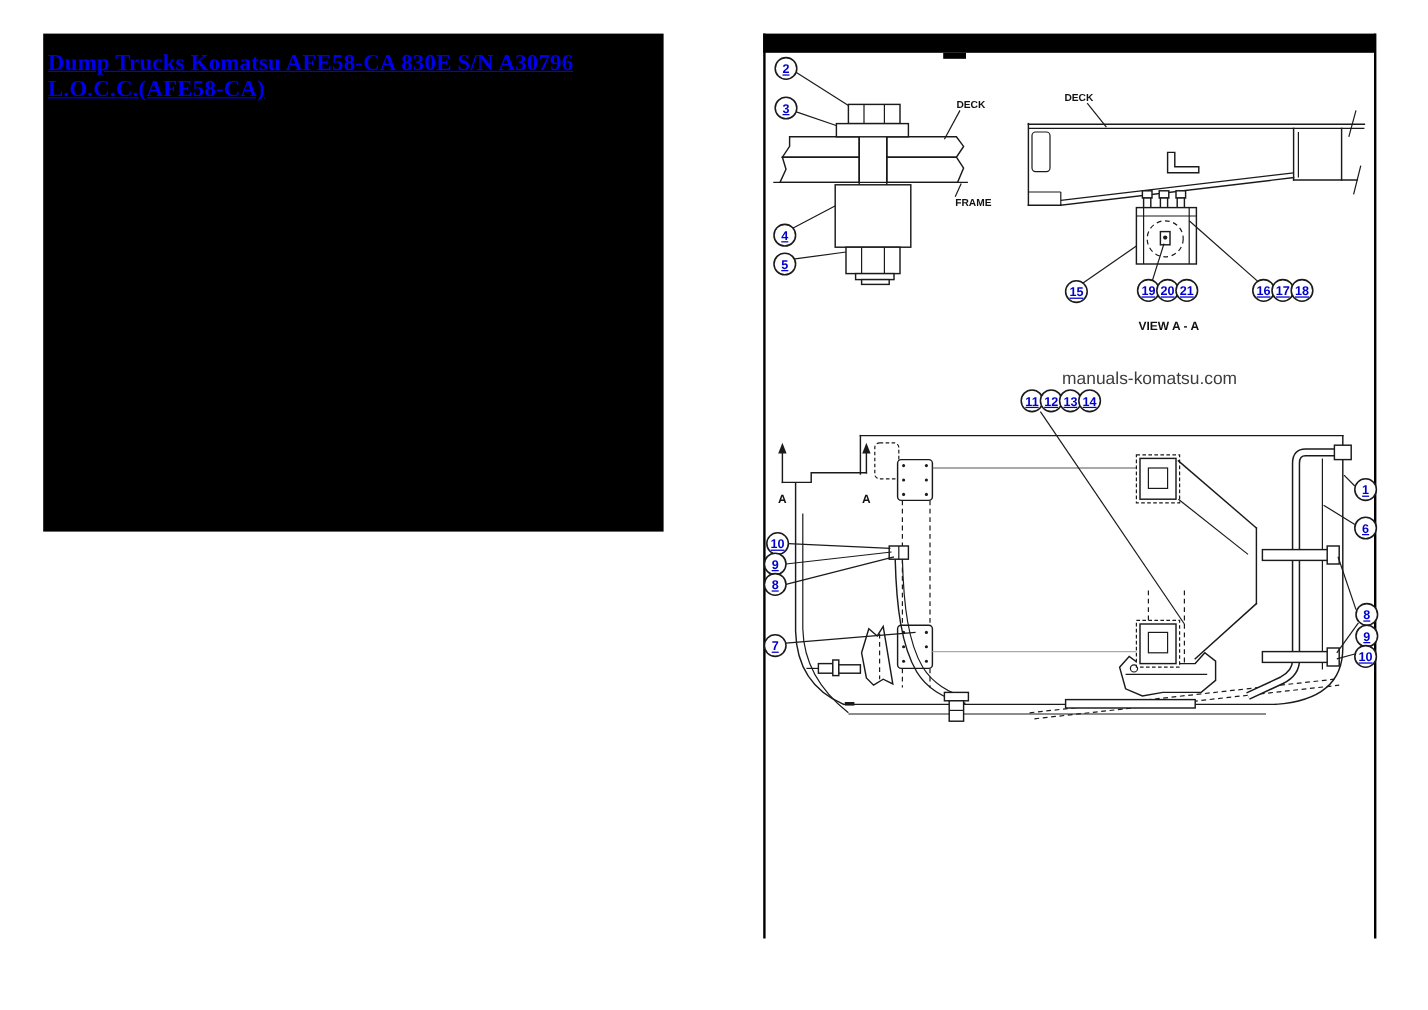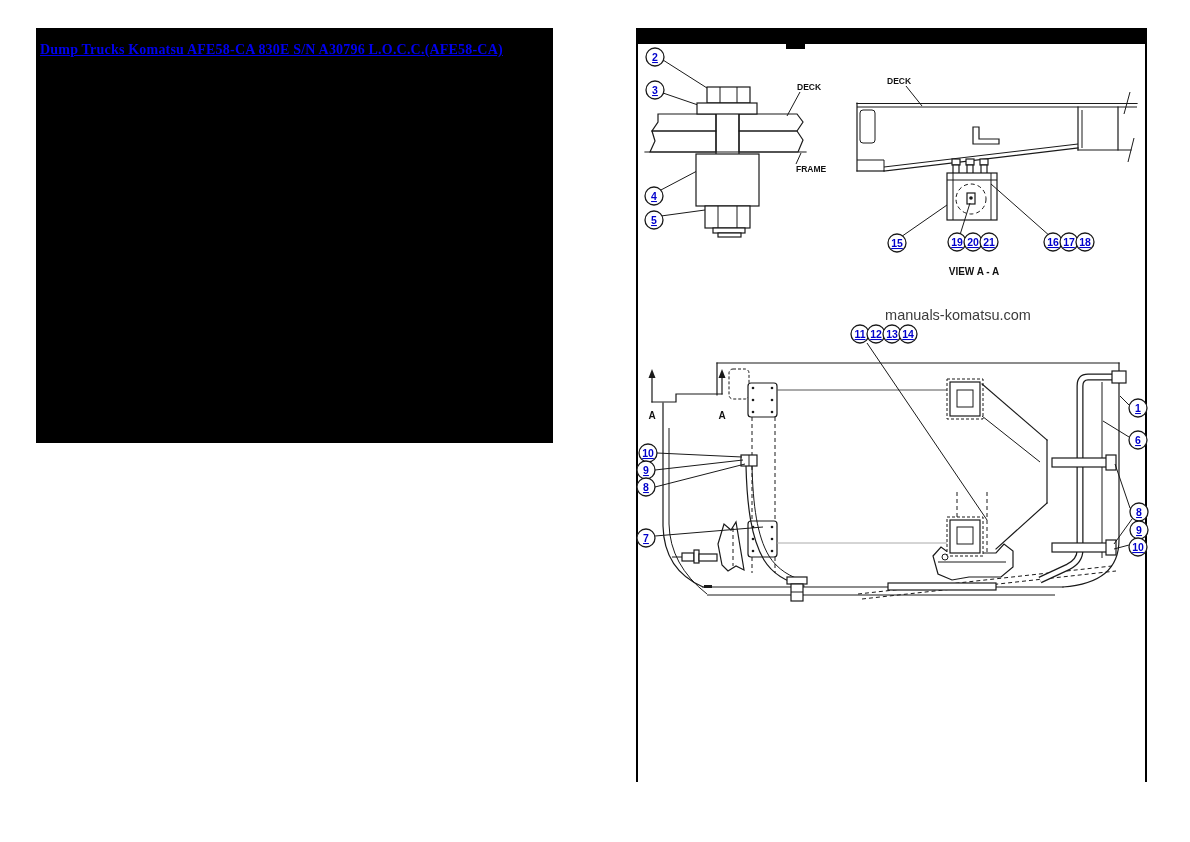--- a/index.html
+++ b/index.html
@@ -1,21 +1,21 @@
 <!DOCTYPE html>
 <html><head>
 <meta charset="utf-8">
 <style>
   html,body{margin:0;padding:0;background:#fff;}
   body{width:1190px;height:842px;position:relative;overflow:hidden;
        font-family:"Liberation Sans",sans-serif;}
   .left-box{position:absolute;left:36px;top:28px;width:517px;height:415px;
             background:#000;padding:0;}
   .left-box a{display:inline-block;margin:14px 0 0 4px;
-      font-family:"Liberation Serif",serif;font-weight:bold;font-size:14px;
+      font-family:"Liberation Serif",serif;font-weight:bold;font-size:19px;
       text-decoration:underline;letter-spacing:.2px;cursor:pointer;}
   svg{position:absolute;left:0;top:0;}
   .ln{stroke:#1a1a1a;fill:none;stroke-width:1.2;stroke-linecap:square;}
   .thin{stroke:#1a1a1a;fill:none;stroke-width:1;}
   .gray{stroke:#aaa;fill:none;stroke-width:1;}
   .dgray{stroke:#555;fill:none;stroke-width:1;}
   .wh{fill:#fff;stroke:#1a1a1a;stroke-width:1.2;}
   .dash{stroke:#1a1a1a;fill:none;stroke-width:1;stroke-dasharray:4 3;}
   .dashf{fill:#fff;stroke:#1a1a1a;stroke-width:1;stroke-dasharray:3 2;}
   .dot{fill:#1a1a1a;stroke:none;}

